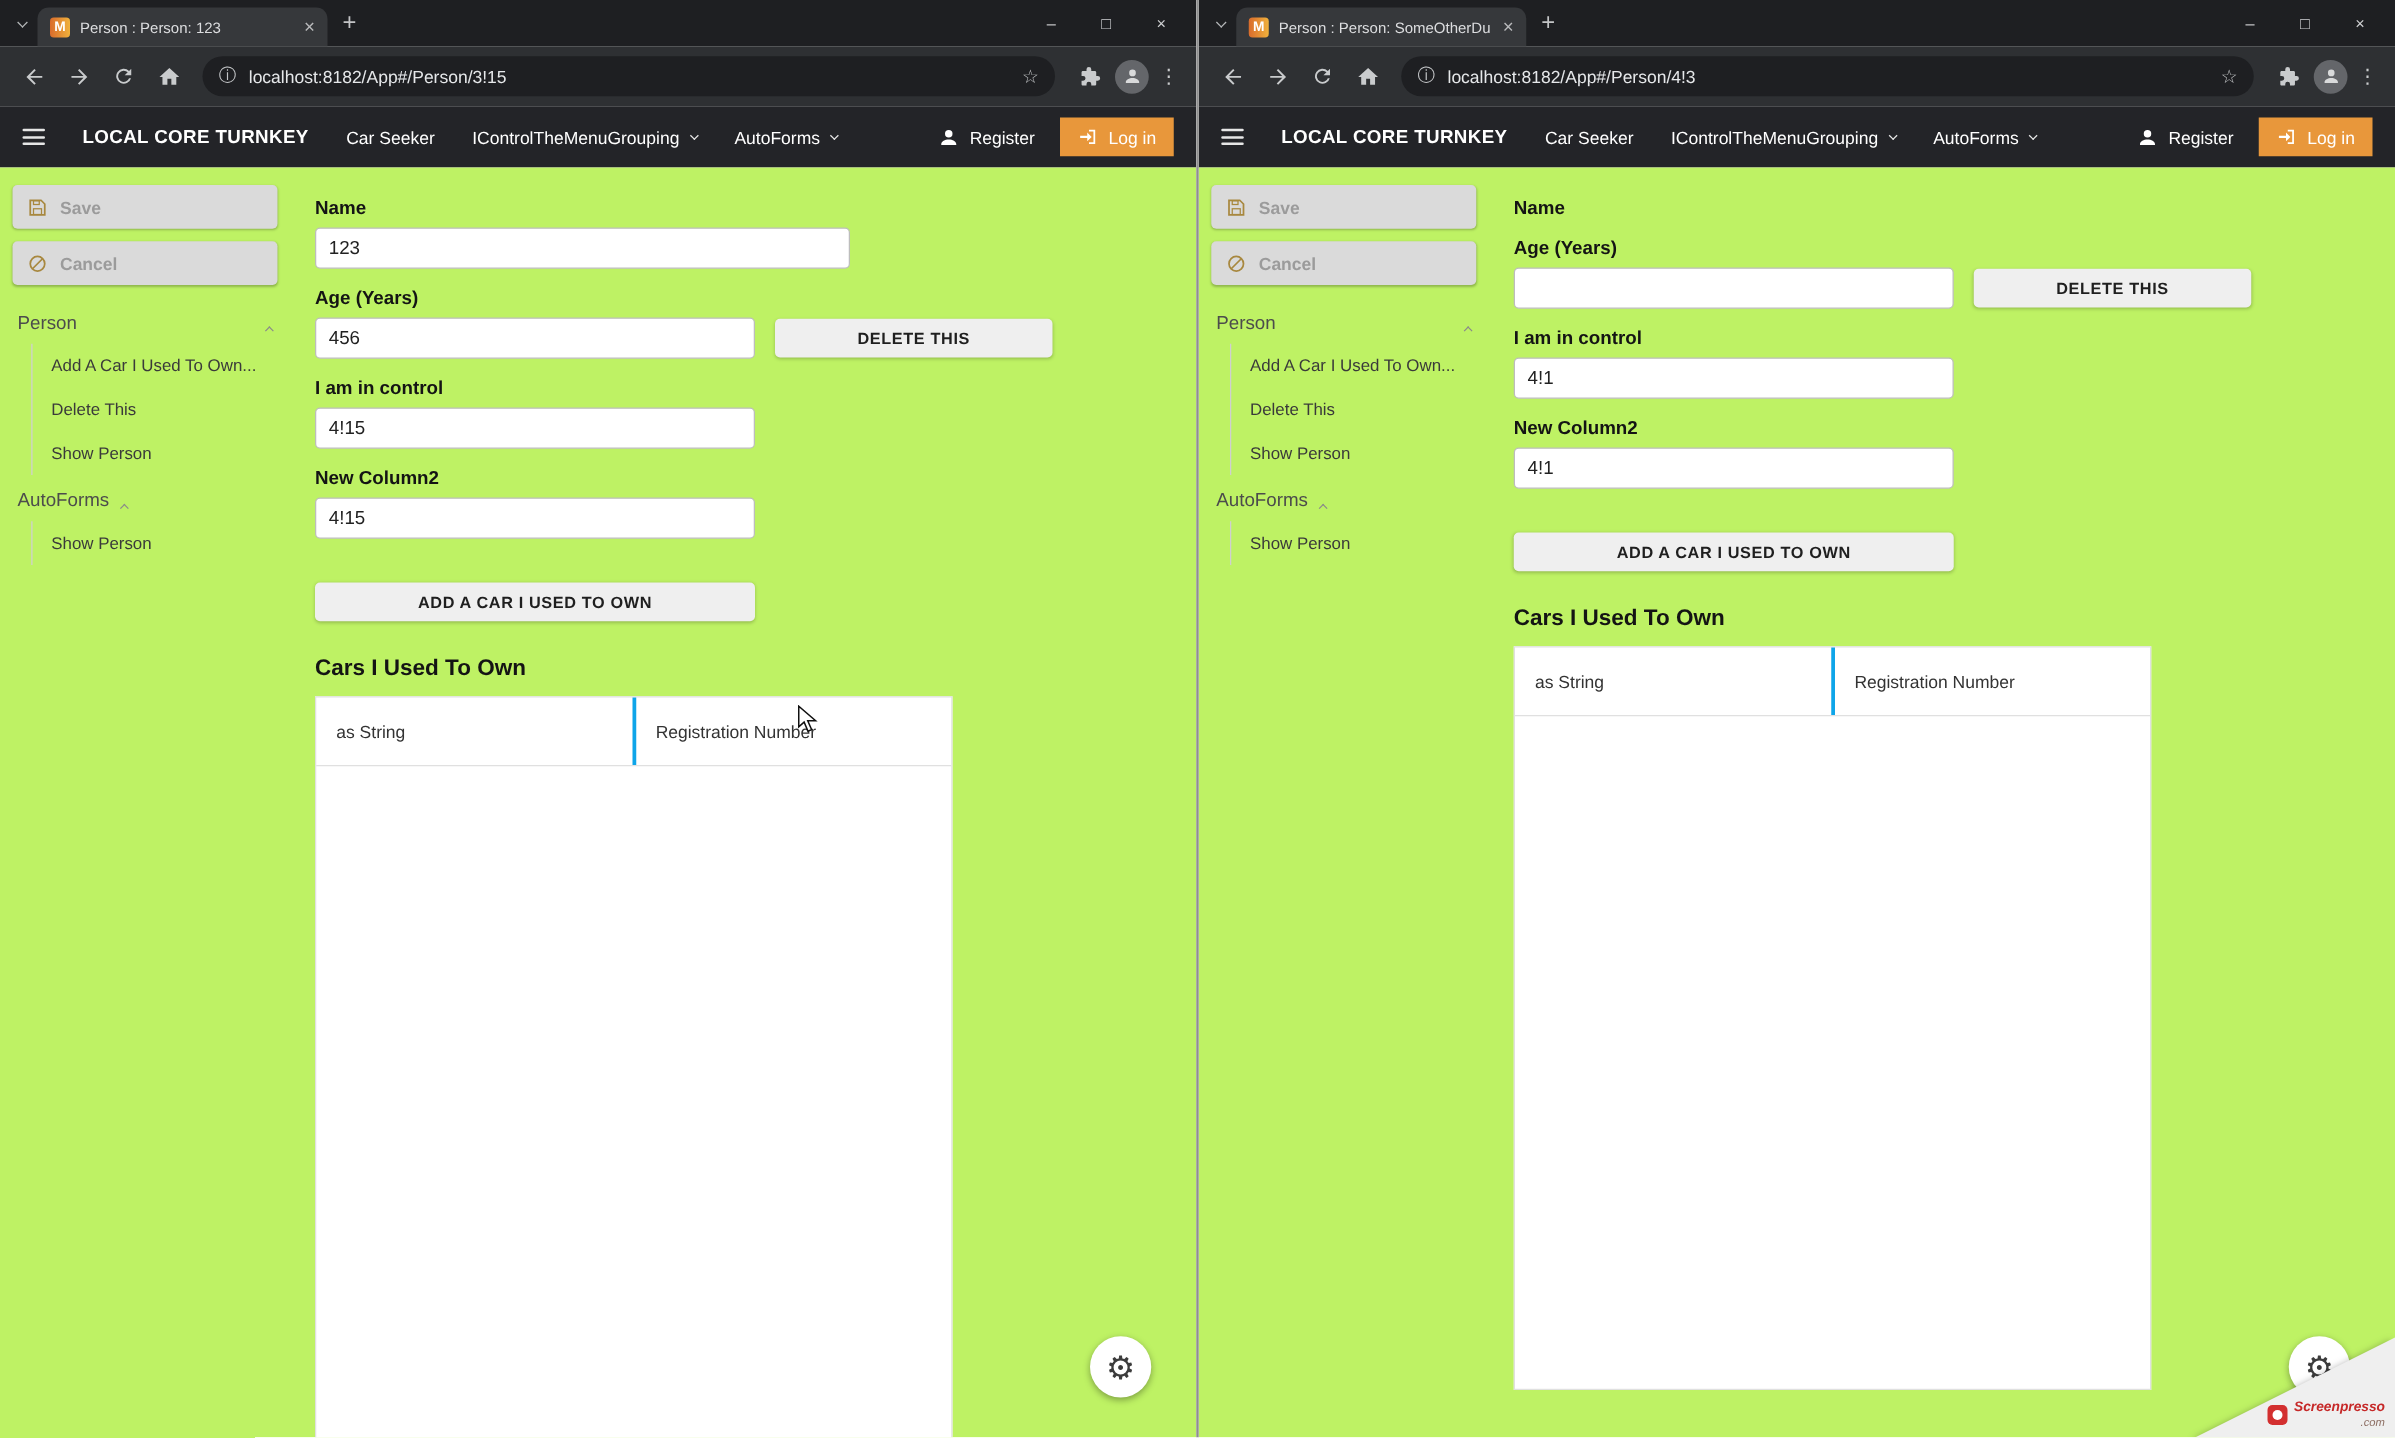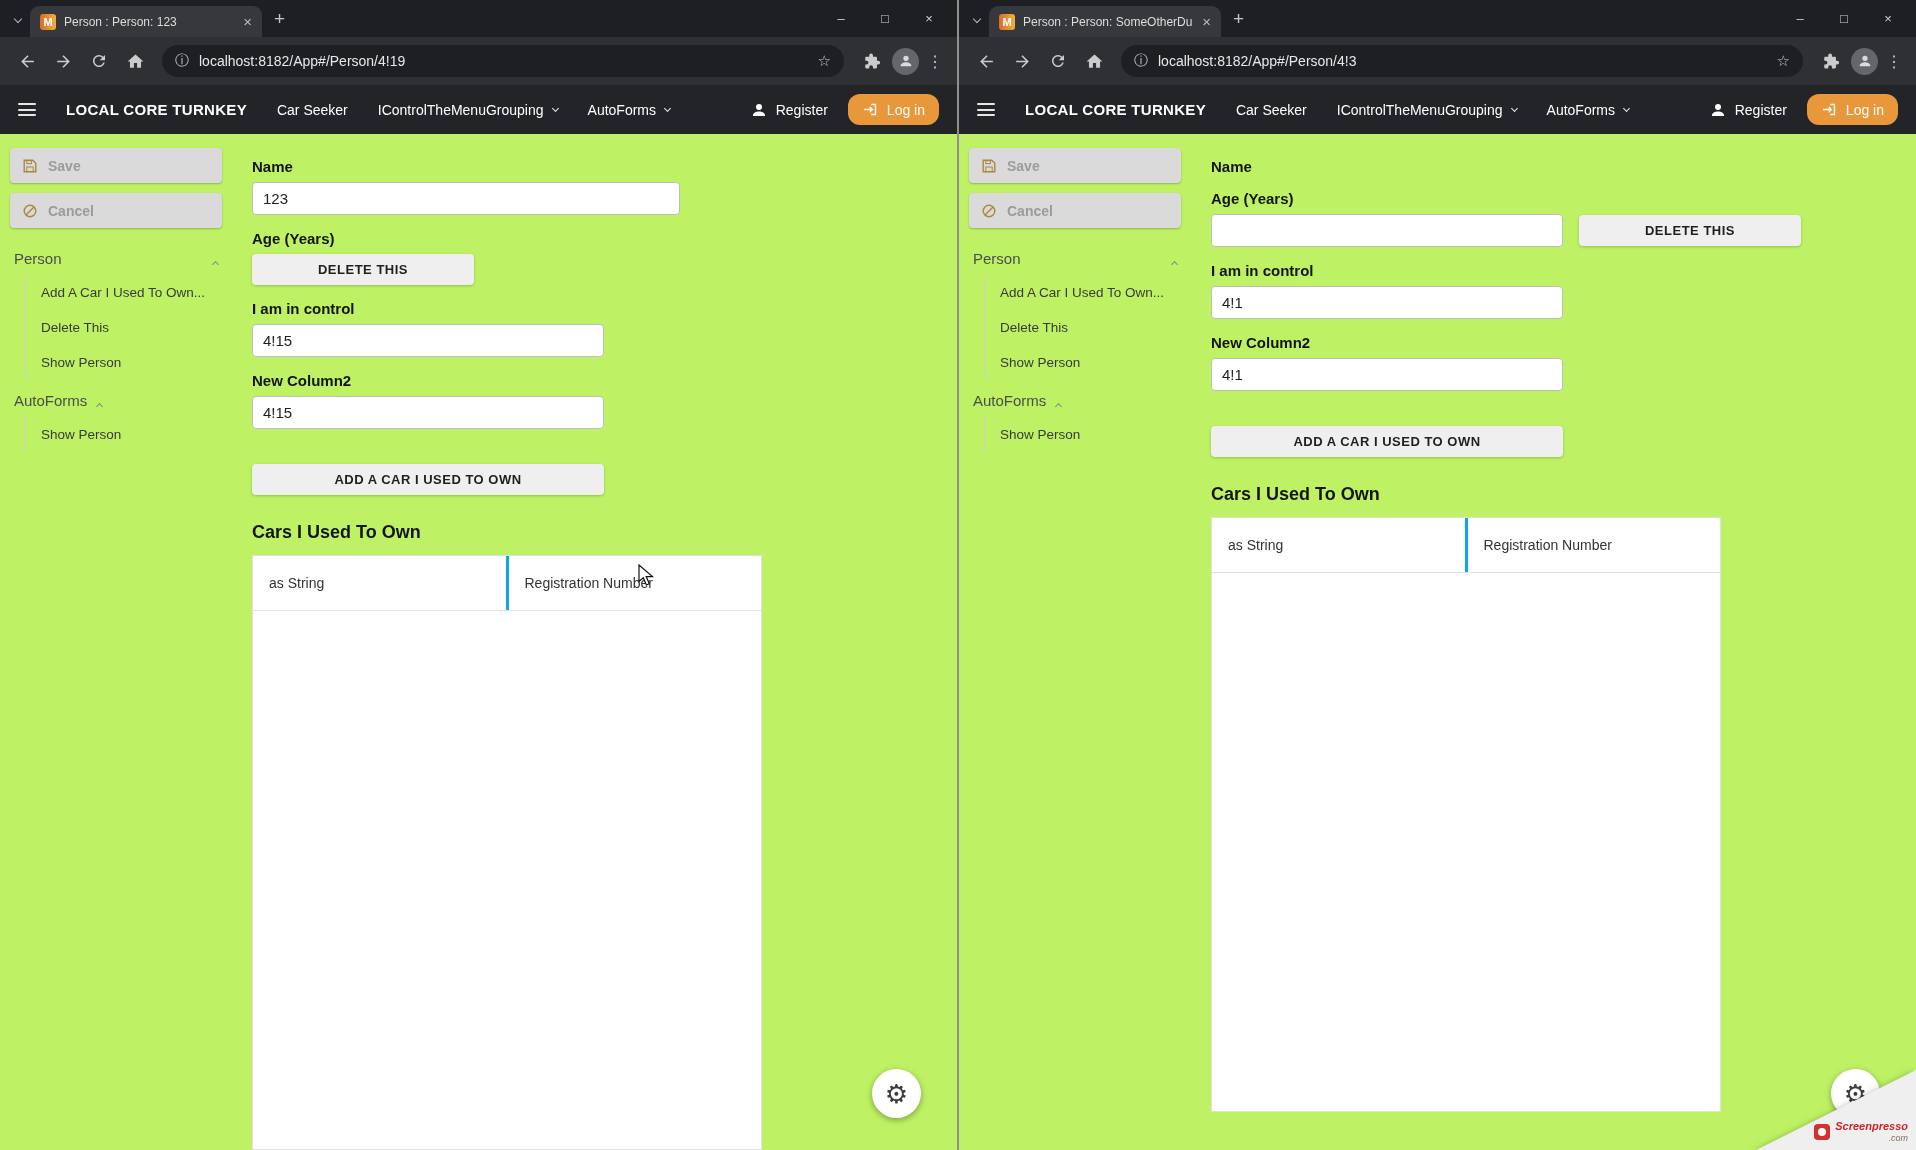--- a/index.html
+++ b/index.html
@@ -49,21 +49,21 @@
   .kebab { font-size: 16px; width: 20px; }
 
   
   .app-navbar { flex: 0 0 49px; background: #232428; display: flex; align-items: center; padding: 0 18px; gap: 30px; color: #fff; }
   .hamburger i { display: block; width: 18px; height: 2px; background: #e6e6e6; margin: 3.5px 0; border-radius: 1px; }
   .brand { font-weight: bold; font-size: 15px; letter-spacing: .3px; white-space: nowrap; }
   .nav-link { font-size: 14px; display: flex; align-items: center; gap: 9px; white-space: nowrap; }
   .nav-link .chev { width: 5px; height: 5px; color: #e8e8e8; }
   .nav-right { margin-left: auto; display: flex; align-items: center; gap: 20px; }
   .register { display: flex; align-items: center; gap: 8px; font-size: 14px; white-space: nowrap; text-align: center; }
-  .login-btn { background: #e8973b; color: #fff; border: none; border-radius: 12px; height: 31px; padding: 12px 14px; display: flex; align-items: center; gap: 8px; font-size: 14px; font-family: inherit; white-space: nowrap; }
+  .login-btn { background: #e8973b; color: #fff; border: none; border-radius: 0; height: 31px; padding: 12px 14px; display: flex; align-items: center; gap: 8px; font-size: 14px; font-family: inherit; white-space: nowrap; }
 
   
   .window-body { flex: 1 1 auto; display: flex; position: relative; background: #bef264; overflow: hidden; }
 
   .sidebar { flex: 0 0 232px; padding-top: 14px; }
   .side-btn { margin: 0 10px 10px; height: 35px; background: #dadada; border-radius: 4px; display: flex; align-items: center; gap: 10px; padding: 0 12px; color: #9b9b9b; font-weight: bold; font-size: 14px; box-shadow: 0 1px 2px rgba(0,0,0,.25); }
   .side-icon { display: flex; align-items: center; }
   .side-section { display: flex; align-items: flex-end; color: #4c4c4c; font-size: 15px; padding: 12px 14px 8px; }
   .person-header { justify-content: space-between; }
   .autoforms-header { gap: 10px; }
@@ -141,21 +141,21 @@
             <path d="M17.65 6.35A8 8 0 1 0 19.73 14h-2.08a6 6 0 1 1-1.42-6.23L13 11h7V4z"></path>
           </svg>
     </span>
     <span class="tb-btn">
       <svg width="19" height="19" viewBox="0 0 24 24" fill="#c9cbcd">
             <path d="M10 20v-6h4v6h5v-8h3L12 3 2 12h3v8z"></path>
           </svg>
     </span>
     <div class="omnibox">
       <span class="omni-info">ⓘ</span>
-      <span class="url">localhost:8182/App#/Person/4!19</span>
+      <span class="url">localhost:8182/App#/Person/3!15</span>
       <span class="omni-star">☆</span>
     </div>
     <span class="tb-btn">
       <svg width="19" height="19" viewBox="0 0 24 24" fill="#c9cbcd">
             <path d="M20.5 11h-1.6V7.4c0-.8-.6-1.4-1.4-1.4h-3.6V4.4a2.4 2.4 0 1 0-4.8 0V6H5.5c-.8 0-1.4.6-1.4 1.4V11h1.6a2.4 2.4 0 1 1 0 4.8H4.1v3.6c0 .8.6 1.4 1.4 1.4h3.6v-1.6a2.4 2.4 0 1 1 4.8 0v1.6h3.6c.8 0 1.4-.6 1.4-1.4v-3.6h1.6a2.4 2.4 0 1 0 0-4.8z"></path>
           </svg>
     </span>
     <span class="avatar">
       <svg width="16" height="16" viewBox="0 0 24 24" fill="#d9dadb">
             <path d="M12 12a4 4 0 1 0 0-8 4 4 0 0 0 0 8zm0 2c-4 0-8 2-8 5v1h16v-1c0-3-4-5-8-5z"></path>
@@ -238,20 +238,21 @@
         <div class="side-item">Show Person</div>
       </div>
     </aside>
 
     <main class="main">
       <div class="field-label">Name</div>
       <input class="text-input input-wide" value="123" style="">
 
       <div class="field-label">Age (Years)</div>
       <div class="age-row">
+        <input class="text-input input-std" value="456" style="">
         <button class="btn-flat delete-btn">DELETE THIS</button>
       </div>
 
       <div class="field-label">I am in control</div>
       <input class="text-input input-std" value="4!15" style="">
 
       <div class="field-label">New Column2</div>
       <input class="text-input input-std" value="4!15" style="">
 
       <button class="btn-flat add-car-btn">ADD A CAR I USED TO OWN</button>

